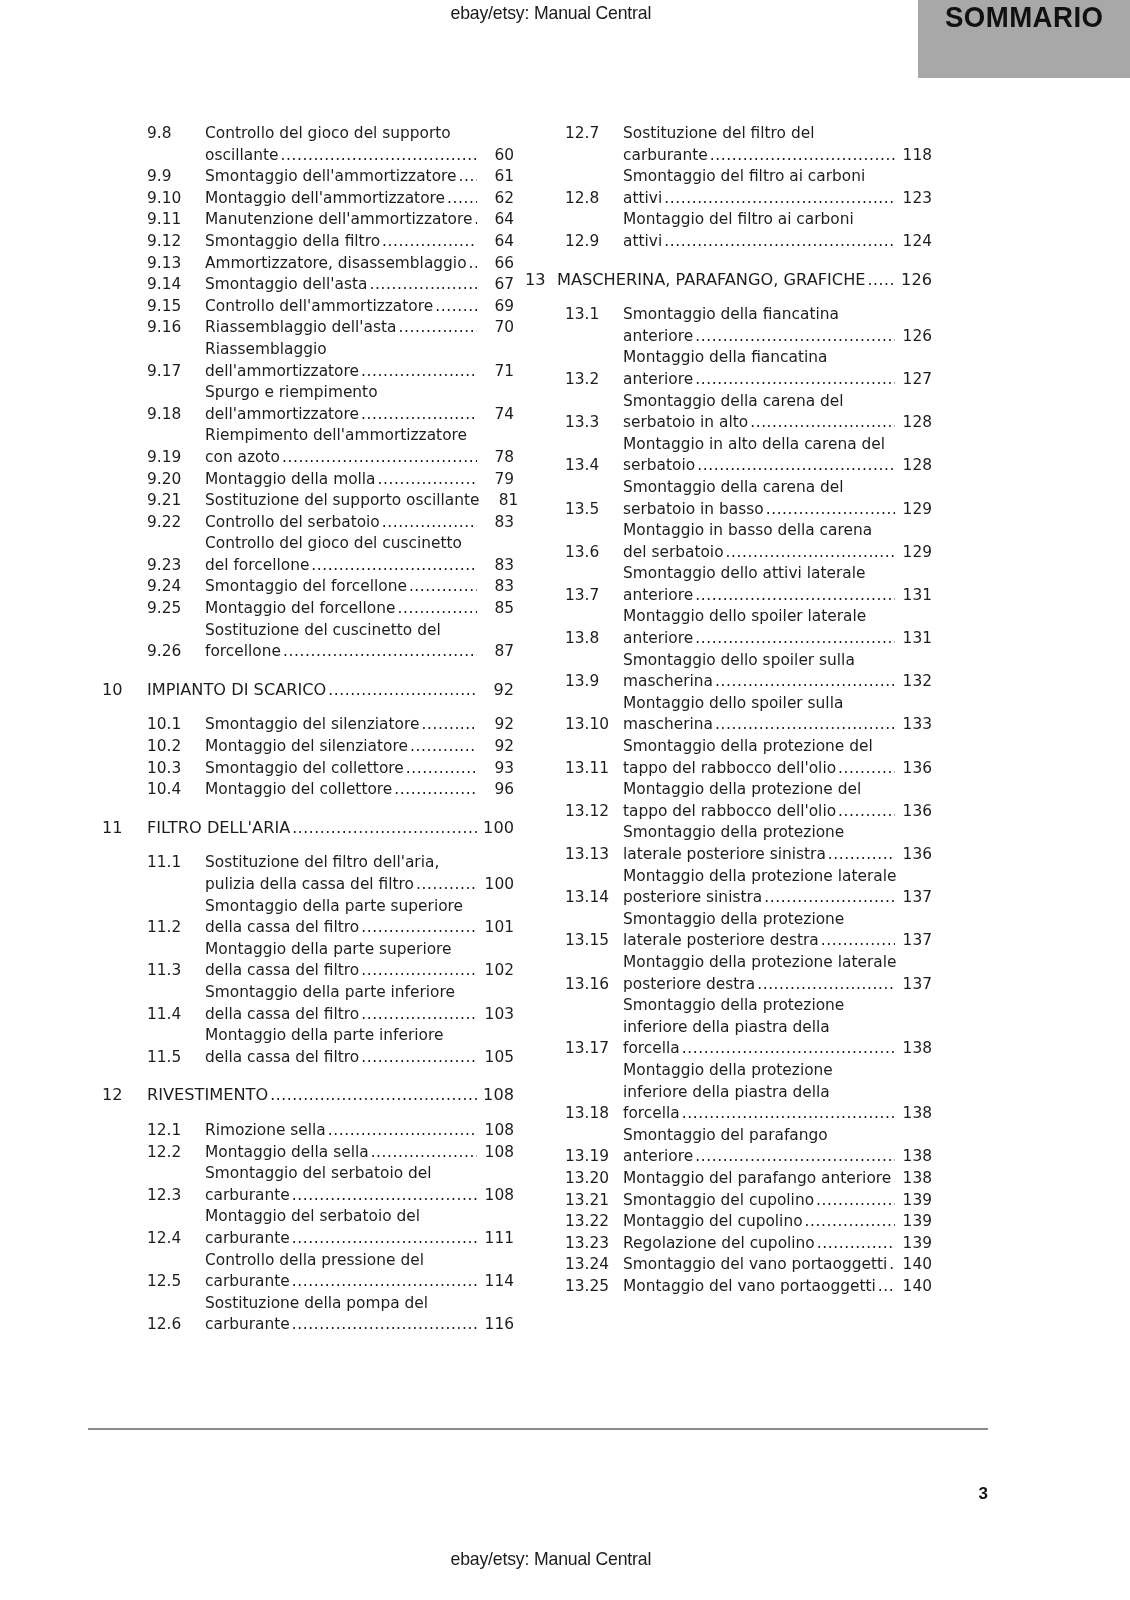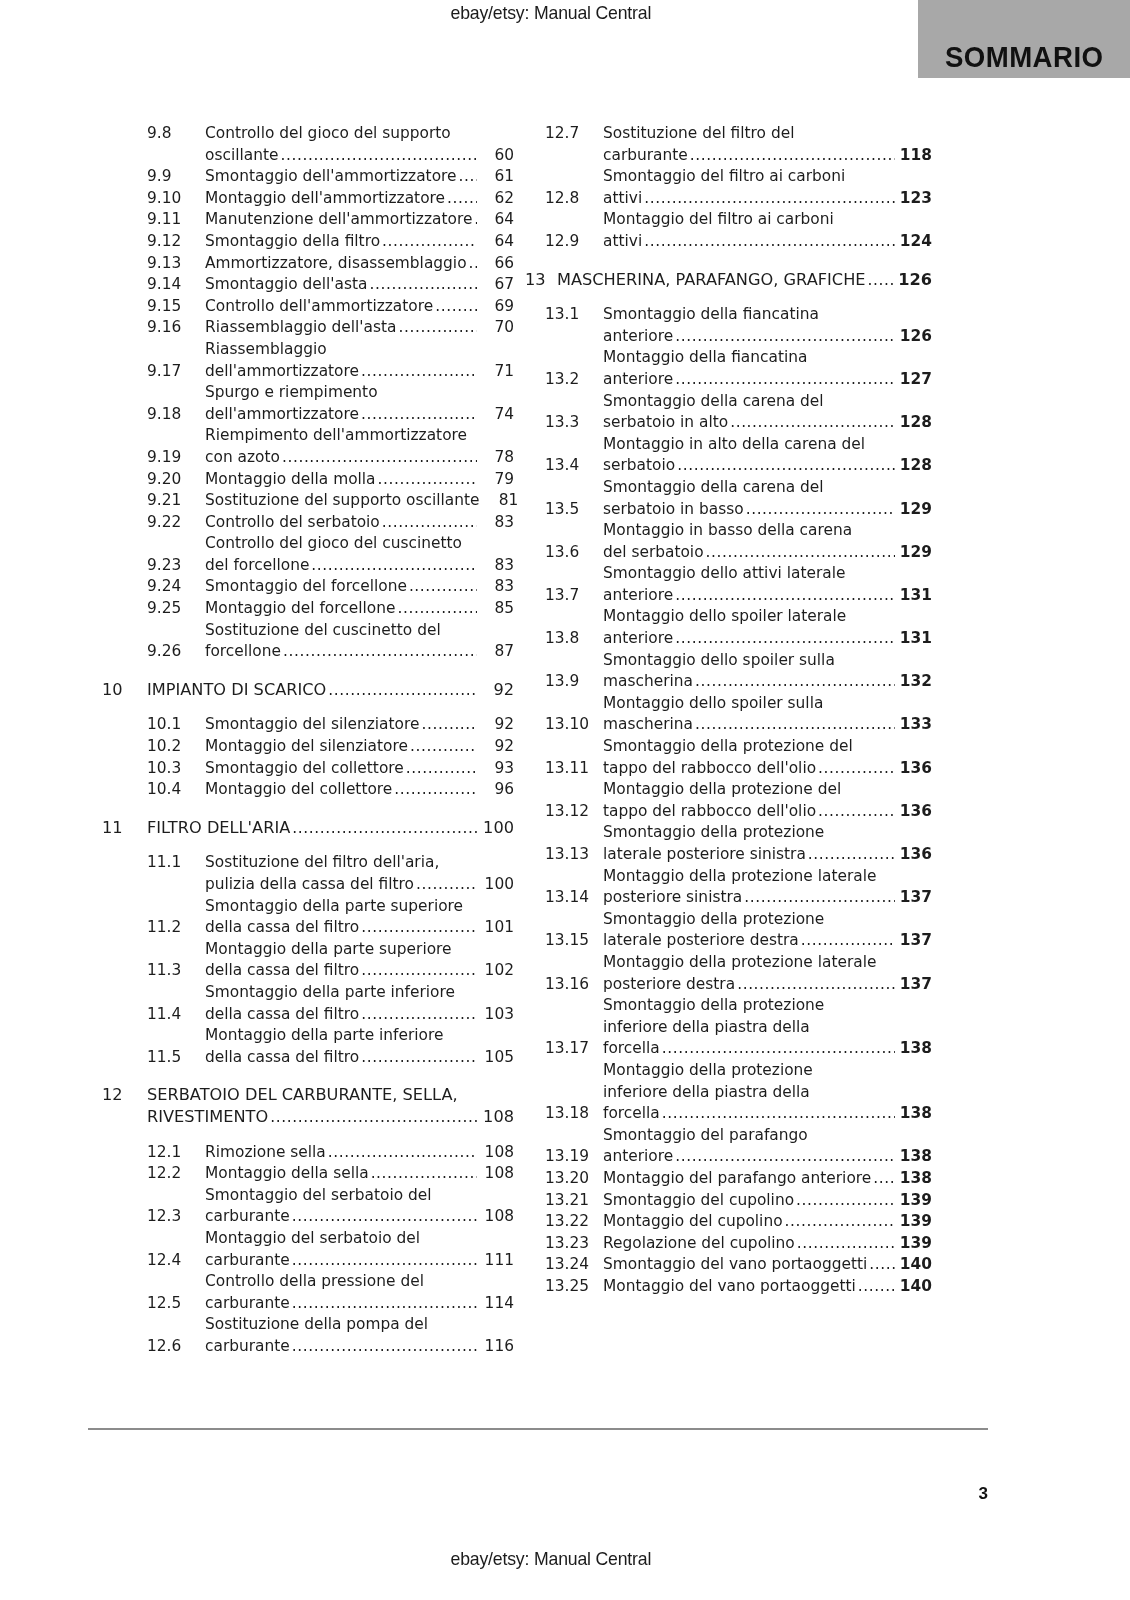--- a/index.html
+++ b/index.html
@@ -34,21 +34,21 @@
   }
 
   .sommario-box {
     position: absolute;
     top: 0;
     left: 918px;
     width: 212px;
     height: 78px;
     background: #a8a8a8;
     display: flex;
-    align-items: flex-end;
+    align-items: flex-start;
     justify-content: center;
   }
   .sommario-box .label {
     font-family: "Liberation Sans", "DejaVu Sans", sans-serif;
     font-weight: bold;
     font-size: 30px;
     letter-spacing: 0.5px;
     color: #111111;
     transform: scaleX(0.92);
     padding-bottom: 4px;
@@ -84,21 +84,21 @@
   .entry.section + .entry.section { margin-top: 0; align-items: flex-end; }
 
   .num {
     flex: 0 0 auto;
     text-align: left;
     white-space: nowrap;
   }
   .entry.chapter > .num   { width: 45px; }
   .entry.section > .num   { width: 58px; margin-left: 45px; }
   .col-right .entry.chapter > .num { width: 32px; }
-  .col-right .entry.section > .num { width: 58px; margin-left: 20px; }
+  .col-right .entry.section > .num { width: 58px; margin-left: 40px; }
 
   .body {
     flex: 1 1 auto;
     position: relative;
     min-width: 0;
   }
   .line {
     display: flex;
     align-items: baseline;
     width: 100%;
@@ -116,21 +116,21 @@
     font-size: 15.4px;
     min-width: 0;
   }
   .line.nodots { }
   .pg {
     flex: 0 0 auto;
     width: 34px;
     text-align: right;
     white-space: nowrap;
   }
-  .col-right .pg { width: 34px; font-weight: bold; }
+  .col-right .pg { width: 34px; }
 
   
   .rule {
     position: absolute;
     left: 88px;
     top: 1428px;
     width: 900px;
     height: 2px;
     background: #8c8c8c;
   }
@@ -499,23 +499,20 @@
           <div class="line">
             <span class="txt">della cassa del filtro</span>
             <span class="dots">..........................................................................................</span>
             <span class="pg">105</span>
           </div>
         </div>
       </div>
       <div class="entry chapter">
         <div class="num">12</div>
         <div class="body">
-          <div class="line nodots">
-            <span class="txt">SERBATOIO DEL CARBURANTE, SELLA,</span>
-          </div>
           <div class="line">
             <span class="txt">RIVESTIMENTO</span>
             <span class="dots">..........................................................................................</span>
             <span class="pg">108</span>
           </div>
         </div>
       </div>
       <div class="entry section">
         <div class="num">12.1</div>
         <div class="body">

